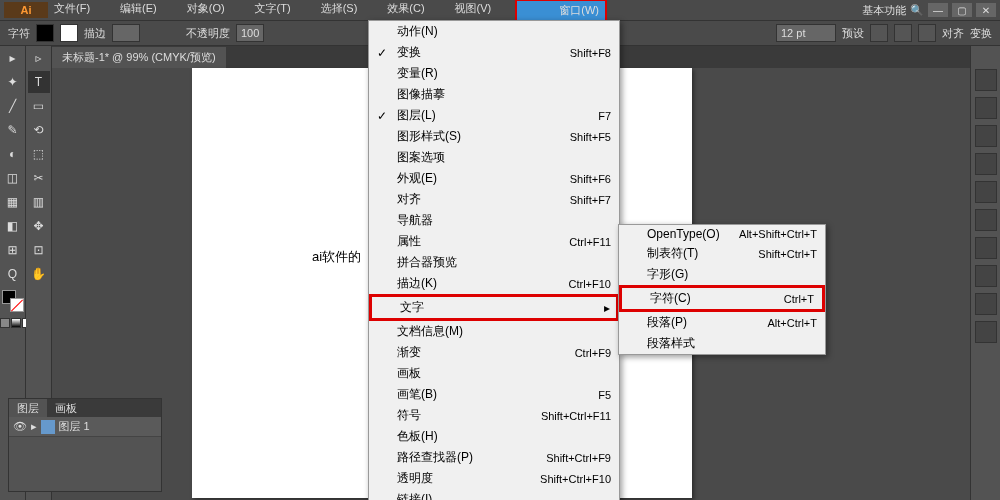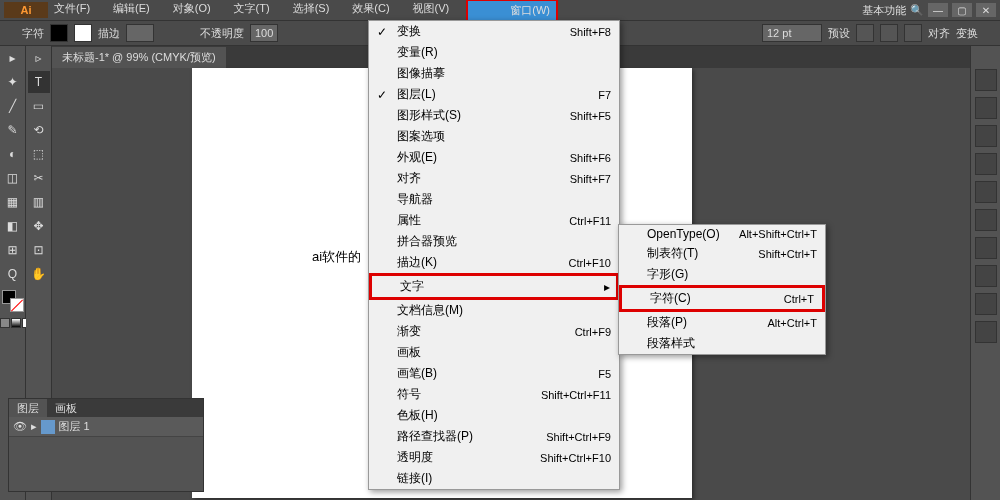--- a/index.html
+++ b/index.html
@@ -1,24 +1,24 @@
 <!DOCTYPE html>
 <html><head>
 <meta charset="utf-8">
 <style>
 * { margin: 0; padding: 0; box-sizing: border-box; font-family: "Microsoft YaHei", sans-serif; }
 body { background: #4a4a4a; width: 1000px; height: 500px; overflow: hidden; font-size: 11px; }
 .titlebar { height: 20px; background: #4a4a4a; display: flex; align-items: center; padding: 0 4px; }
 .ai-logo { width: 44px; height: 16px; background: #5a3a1a; color: #ff9933; font-weight: bold; display: flex; align-items: center; justify-content: center; font-size: 11px; }
-.menubar { display: flex; color: #ddd; gap: 11px; }
+.menubar { display: flex; color: #ddd; gap: 18px; }
 .menubar span { padding: 2px 6px; cursor: pointer; }
 .menubar .active { background: #3a8fd4; border: 2px solid #d00; padding-left: 42px; }
 .title-right { margin-left: auto; display: flex; align-items: center; gap: 4px; color: #ddd; }
 .winbtn { width: 20px; height: 14px; background: #666; color: #ddd; display: flex; align-items: center; justify-content: center; font-size: 10px; }
-.controlbar { height: 26px; background: #4a4a4a; border-top: 1px solid #333; border-bottom: 1px solid #333; display: flex; align-items: center; padding: 0 22px; gap: 6px; color: #ddd; }
+.controlbar { height: 26px; background: #4a4a4a; border-top: 1px solid #333; border-bottom: 1px solid #333; display: flex; align-items: center; padding: 0 8px; gap: 6px; color: #ddd; }
 .cb-input { background: #666; border: 1px solid #333; color: #ddd; width: 60px; height: 18px; padding: 0 4px; font-size: 11px; }
 .cb-small { width: 28px; }
 .cb-btn { width: 18px; height: 18px; background: #555; border: 1px solid #333; }
 .workspace { display: flex; height: 454px; }
 .tool-col { width: 26px; background: #535353; border-right: 1px solid #333; display: flex; flex-direction: column; }
 .tool { width: 22px; height: 22px; margin: 1px auto; background: #535353; color: #ddd; display: flex; align-items: center; justify-content: center; font-size: 12px; cursor: pointer; }
 .tool.sel { background: #333; }
 .fill-stroke { margin: 4px auto; position: relative; width: 22px; height: 22px; }
 .fill-sw { position: absolute; width: 14px; height: 14px; background: #000; border: 1px solid #999; top: 0; left: 0; }
 .stroke-sw { position: absolute; width: 14px; height: 14px; background: #fff; border: 1px solid #999; bottom: 0; right: 0; }
@@ -33,21 +33,21 @@
 .right-col { width: 30px; background: #535353; border-left: 1px solid #333; display: flex; flex-direction: column; padding-top: 20px; }
 .right-ico { width: 22px; height: 22px; margin: 3px auto; background: #444; border: 1px solid #333; }
 .dropdown { position: absolute; background: #f0f0f0; border: 1px solid #999; box-shadow: 2px 2px 6px rgba(0,0,0,.4); z-index: 100; }
 .dd-window { top: 20px; left: 368px; width: 252px; }
 .dd-item { display: flex; align-items: center; padding: 2px 8px 2px 28px; font-size: 12px; color: #000; position: relative; }
 .dd-short { margin-left: auto; color: #000; font-size: 11px; }
 .dd-check::before { content: '✓'; position: absolute; left: 8px; }
 .dd-arrow::after { content: '▸'; position: absolute; right: 6px; }
 .hl-red { border: 3px solid #d00; }
 .dd-sub { top: 224px; left: 618px; width: 208px; }
-.layers-panel { position: absolute; left: 8px; top: 398px; width: 196px; height: 94px; background: #535353; border: 1px solid #333; }
+.layers-panel { position: absolute; left: 8px; top: 398px; width: 154px; height: 94px; background: #535353; border: 1px solid #333; }
 .lp-tabs { display: flex; background: #3a3a3a; height: 18px; }
 .lp-tab { padding: 2px 8px; color: #ddd; font-size: 11px; }
 .lp-tab.act { background: #535353; }
 .lp-row { display: flex; align-items: center; height: 20px; background: #5a5a5a; border-bottom: 1px solid #444; padding: 0 4px; gap: 4px; }
 .lp-eye { width: 14px; color: #ddd; }
 .lp-sw { width: 14px; height: 14px; background: #6699cc; }
 .lp-name { color: #ddd; font-size: 11px; }
 </style>
 </head>
 <body>
@@ -143,20 +143,23 @@
       <div class="right-ico"></div>
       <div class="right-ico"></div>
       <div class="right-ico"></div>
       <div class="right-ico"></div>
       <div class="right-ico"></div>
       <div class="right-ico"></div>
     </div>
 </div>
 
 <div class="dropdown dd-window" id="ddw">
+    <div class="dd-item">
+      <span>动作(N)</span>
+    </div>
     <div class="dd-item dd-check">
       <span>变换</span>
       <span class="dd-short">Shift+F8</span>
     </div>
     <div class="dd-item">
       <span>变量(R)</span>
     </div>
     <div class="dd-item">
       <span>图像描摹</span>
     </div>

